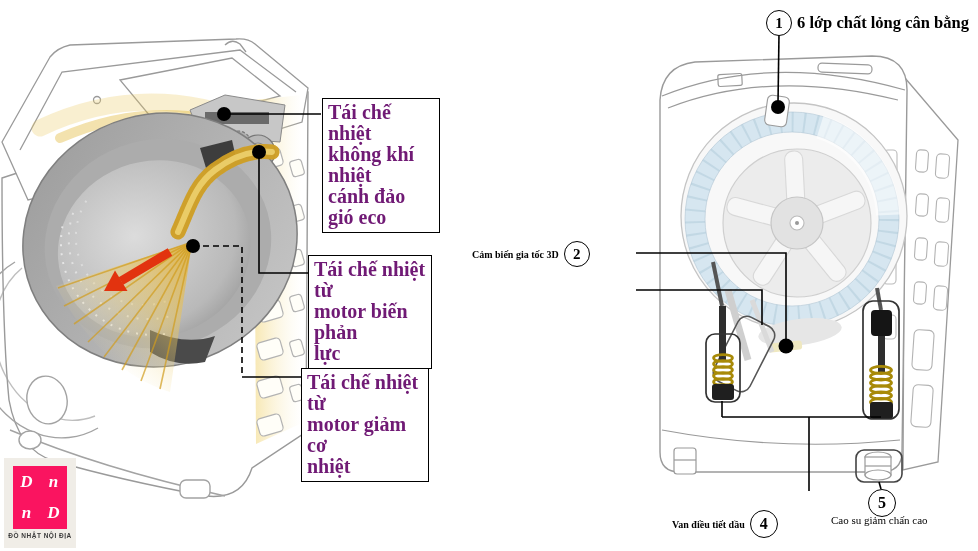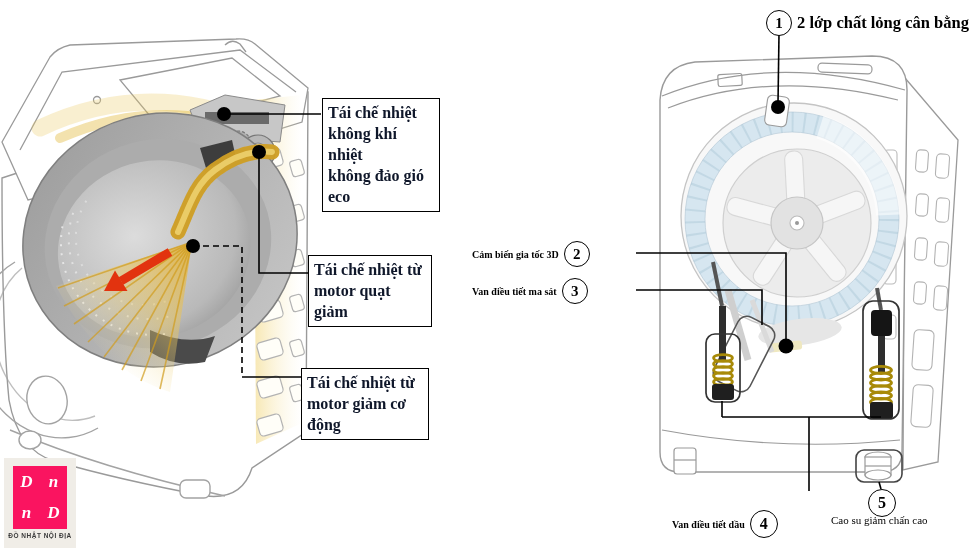--- a/index.html
+++ b/index.html
@@ -1,20 +1,20 @@
 <!DOCTYPE html>
 <html><head>
 <meta charset="utf-8">
 <style>
   html,body{margin:0;padding:0;background:#fff;}
   #stage{position:relative;width:978px;height:551px;background:#fff;overflow:hidden;
          font-family:"Liberation Serif","DejaVu Serif",serif;}
   #art{position:absolute;left:0;top:0;}
   .callout-box{position:absolute;background:#fff;border:1.6px solid #000;
-    padding:3px 5px 4px 5px;font-weight:bold;font-size:16px;line-height:21px;color:#0f172a;}
+    padding:3px 5px 4px 5px;font-weight:bold;font-size:20px;line-height:21px;color:#701a75;}
   .lbl{position:absolute;display:flex;align-items:center;gap:5px;
     font-weight:bold;color:#000;white-space:nowrap;}
   .num-badge{display:inline-flex;align-items:center;justify-content:center;
     width:24px;height:24px;border:1.6px solid #000;border-radius:50%;
     background:#fff;font-size:15px;font-weight:bold;flex:0 0 auto;}
   .num-badge.big{width:26px;height:26px;font-size:16px;}
   .lbl-text{font-size:10px;}
   .lbl-text.lg{font-size:16.5px;}
   .caption-text{position:absolute;font-weight:normal;font-size:11px;white-space:nowrap;}
   
@@ -271,43 +271,40 @@
       <line x1="879" y1="482" x2="881" y2="489"></line>
     </g>
     <circle cx="778" cy="107" r="7" fill="#000"></circle>
     <circle cx="786" cy="346" r="7.5" fill="#000"></circle>
   </g>
 </svg>
 
 <div class="callout-box" style="left:322px;top:98px;width:106px;">
   <div>Tái chế nhiệt</div>
   <div>không khí nhiệt</div>
-  <div>không đảo gió eco</div>
+  <div>cánh đảo gió eco</div>
 </div>
 <div class="callout-box" style="left:308px;top:255px;width:112px;">
   <div>Tái chế nhiệt từ</div>
-  <div>motor quạt giảm</div>
+  <div>motor biến phản</div>
+  <div>lực</div>
 </div>
 <div class="callout-box" style="left:301px;top:368px;width:116px;">
   <div>Tái chế nhiệt từ</div>
   <div>motor giảm cơ</div>
-  <div>động</div>
+  <div>nhiệt</div>
 </div>
 
 <div class="lbl" style="left:766px;top:10px;">
   <span class="num-badge">1</span>
-  <span class="lbl-text lg">2 lớp chất lỏng cân bằng</span>
+  <span class="lbl-text lg">6 lớp chất lỏng cân bằng</span>
 </div>
 <div class="lbl" style="left:472px;top:241px;">
   <span class="lbl-text">Cảm biến gia tốc 3D</span>
   <span class="num-badge">2</span>
-</div>
-<div class="lbl" style="left:472px;top:278px;">
-  <span class="lbl-text">Van điều tiết ma sát</span>
-  <span class="num-badge">3</span>
 </div>
 <div class="lbl" style="left:672px;top:510px;">
   <span class="lbl-text">Van điều tiết dầu</span>
   <span class="num-badge big">4</span>
 </div>
 <span class="num-badge big" style="position:absolute;left:868px;top:489px;">5</span>
 <div class="caption-text" style="left:831px;top:514px;">Cao su giảm chấn cao</div>
 
 <div class="logo-card">
   <div class="logo-square" style="background: rgb(250, 20, 96);">

